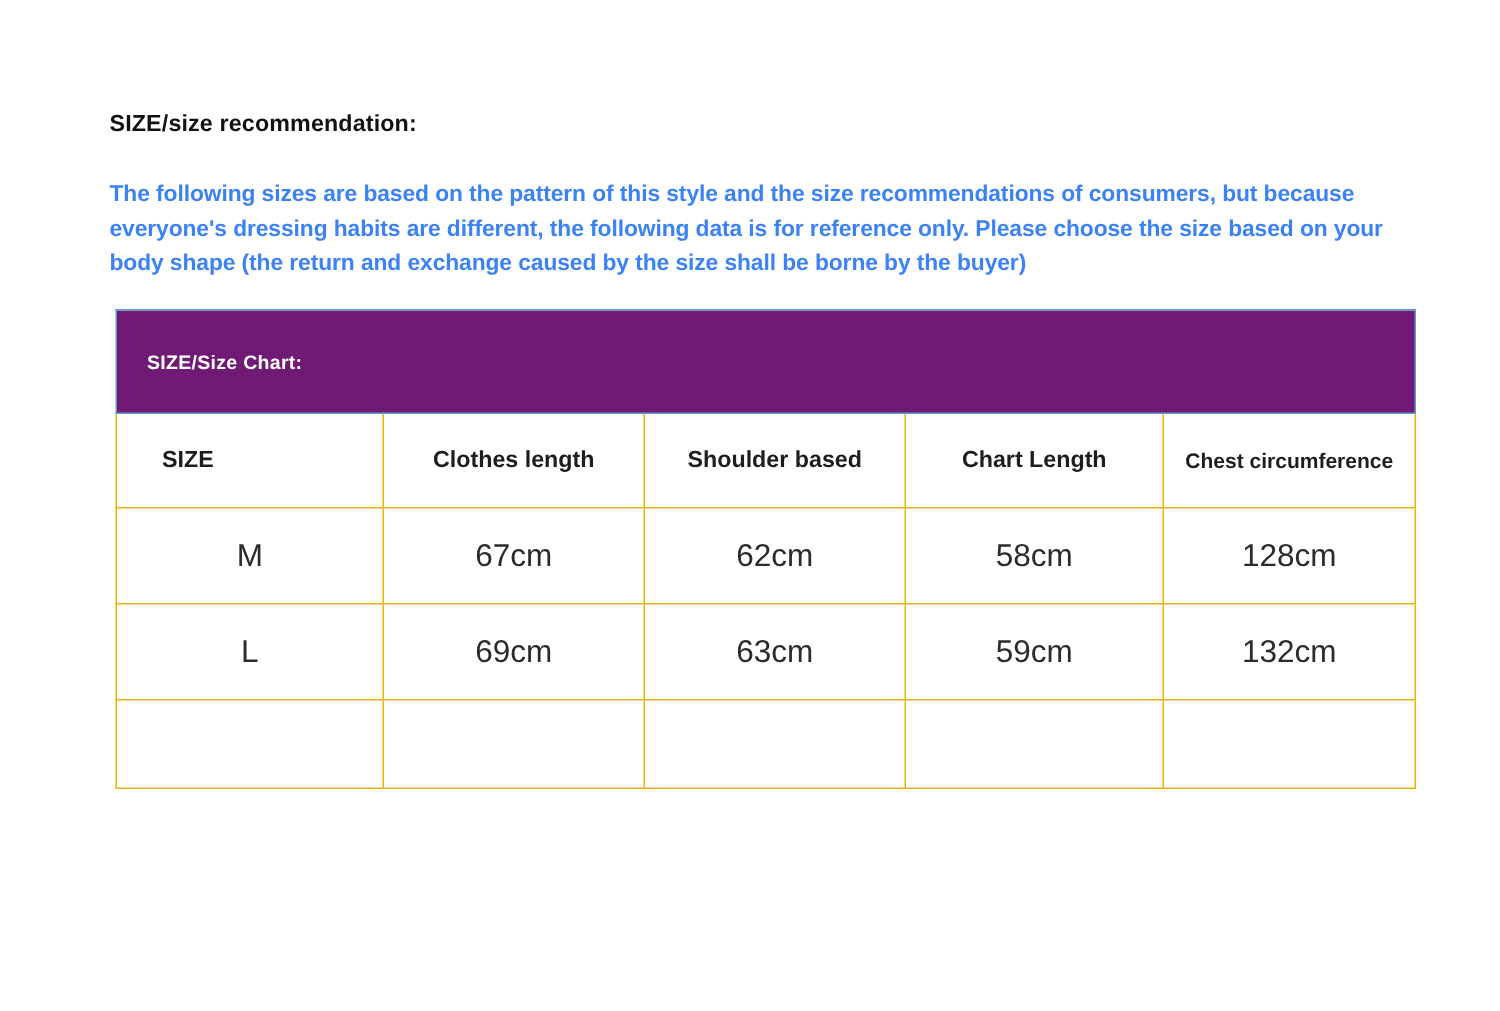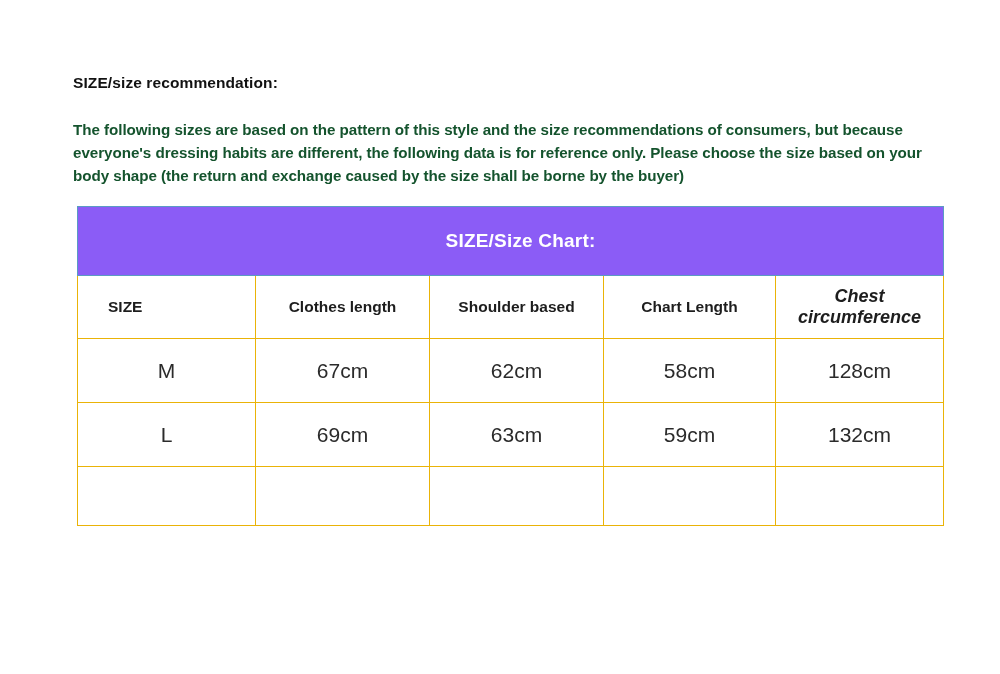--- a/index.html
+++ b/index.html
@@ -31,66 +31,65 @@
     color: #121212;
   }
   .intro {
     position: absolute;
     left: 62px;
     top: 118px;
     width: 880px;
     font-size: 15.2px;
     font-weight: bold;
     line-height: 23px;
-    color: #14532d;
+    color: #3b82f6;
     letter-spacing: -0.05px;
   }
   .table-wrap {
     position: absolute;
     left: 66px;
     top: 206px;
     width: 866px;
   }
   table.size-table {
     border-collapse: collapse;
     width: 866px;
     table-layout: fixed;
   }
   table.size-table td,
   table.size-table th {
     border: 1px solid #eab308;
     padding: 0;
     margin: 0;
   }
   .chart-title-cell {
-    background: #8b5cf6;
+    background: #701a75;
     color: #ffffff;
     height: 68px;
-    text-align: center;
+    text-align: left;
     padding-left: 20px !important;
-    font-size: 19px;
+    font-size: 13px;
     font-weight: bold;
     border: 1px solid #5b9bc4 !important;
     letter-spacing: 0.2px;
   }
   .header-row td {
     height: 62px;
     font-size: 15.5px;
     font-weight: bold;
     color: #1d1d1d;
     text-align: center;
     vertical-align: middle;
   }
   .header-row td.size-col {
     text-align: left;
     padding-left: 30px !important;
   }
   .header-row td.chest-col {
-    font-size: 18px;
-    font-style: italic;
+    font-size: 14px;
   }
   .data-row td {
     height: 63px;
     font-size: 21px;
     color: #2b2b2b;
     text-align: center;
     vertical-align: middle;
     font-weight: normal;
   }
   .empty-row td {

